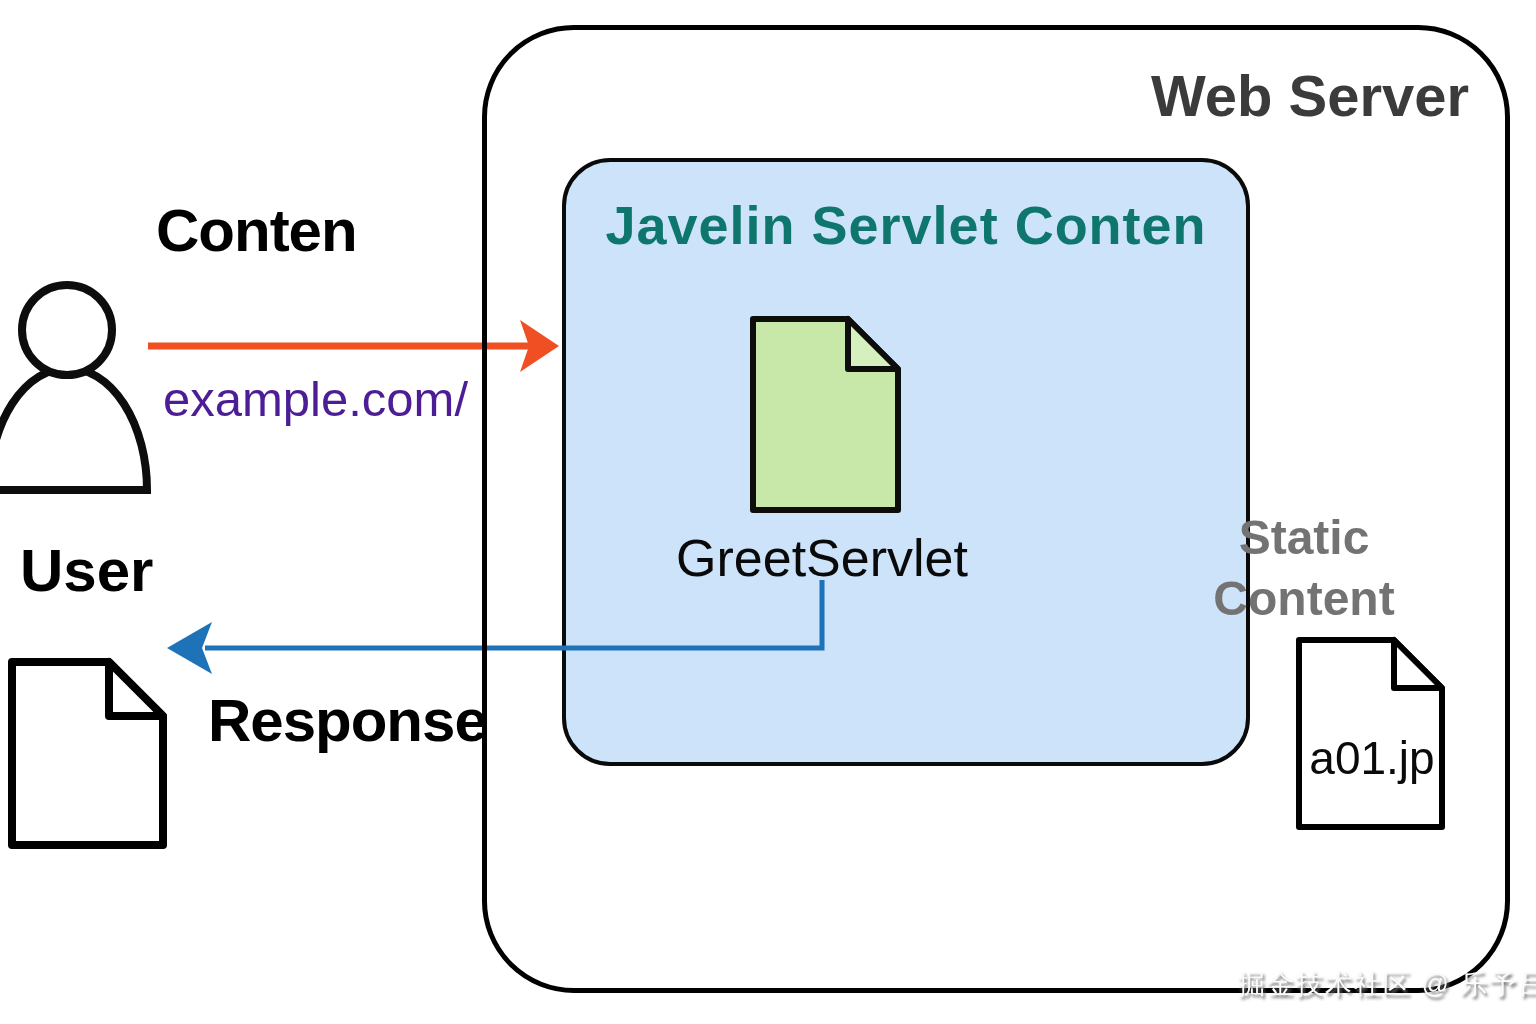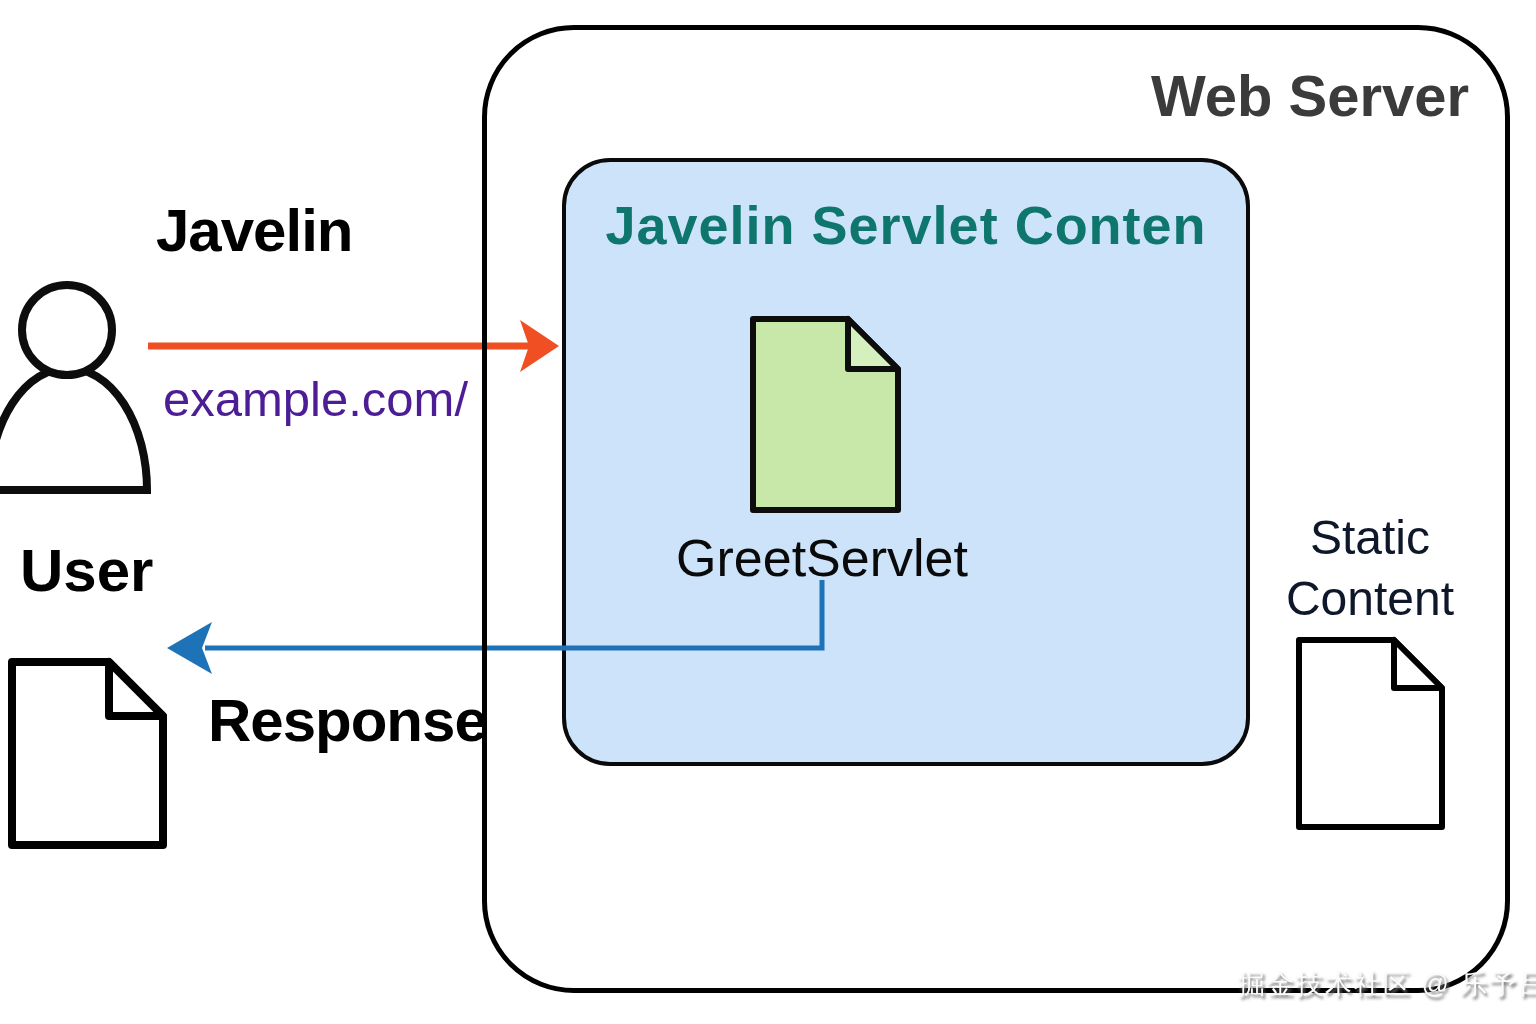--- a/index.html
+++ b/index.html
@@ -46,22 +46,22 @@
     font-size:52px;z-index:20;color:#0a0a0a;
   }
   #request-label{left:156px;top:196px;font-size:60px;font-weight:bold;letter-spacing:-1px;}
   #response-label{left:208px;top:686px;font-size:60px;font-weight:bold;letter-spacing:-1px;}
   #user-label{left:20px;top:536px;font-size:60px;font-weight:bold;}
   #request-url{
     left:163px;top:368px;width:420px;
     font-size:49px;line-height:62px;color:#4c1d95;
   }
   #static-content-label{
-    left:1270px;top:507px;width:200px;text-align:center;
-    font-size:48px;line-height:61px;color:#0f172a;z-index:50;
+    left:1204px;top:507px;width:200px;text-align:center;
+    font-size:48px;line-height:61px;color:#737373;z-index:50;font-weight:bold;
   }
   #static-file-label{
     left:1290px;top:731px;width:164px;text-align:center;
     font-size:46px;color:#0a0a0a;z-index:30;
   }
   #watermark{
     left:1238px;top:966px;width:300px;
     font-size:27px;letter-spacing:2px;
     color:#fbfbfb;
     text-shadow:2px 3px 3px rgba(110,110,110,0.95);
@@ -120,28 +120,29 @@
   </svg>
 
   <div class="abs" id="web-server-box"></div>
 
   <div class="abs t" id="web-server-title">Web Server</div>
 
   <div class="abs t" id="servlet-container-title">Javelin Servlet Conten</div>
 
   <div class="abs t" id="greet-servlet-label">GreetServlet</div>
 
-  <div class="abs t" id="request-label">Javelin</div>
+  <div class="abs t" id="request-label">Conten</div>
 
   <div class="abs" id="request-url">
     <div>example.com/</div>
   </div>
 
   <div class="abs t" id="user-label">User</div>
 
   <div class="abs t" id="response-label">Response</div>
 
   <div class="abs" id="static-content-label">Static Content</div>
 
+  <div class="abs t" id="static-file-label">a01.jp</div>
 
   <div class="abs t" id="watermark">掘金技术社区 @ 乐予吕</div>
 
 </div>
 
 </body></html>

